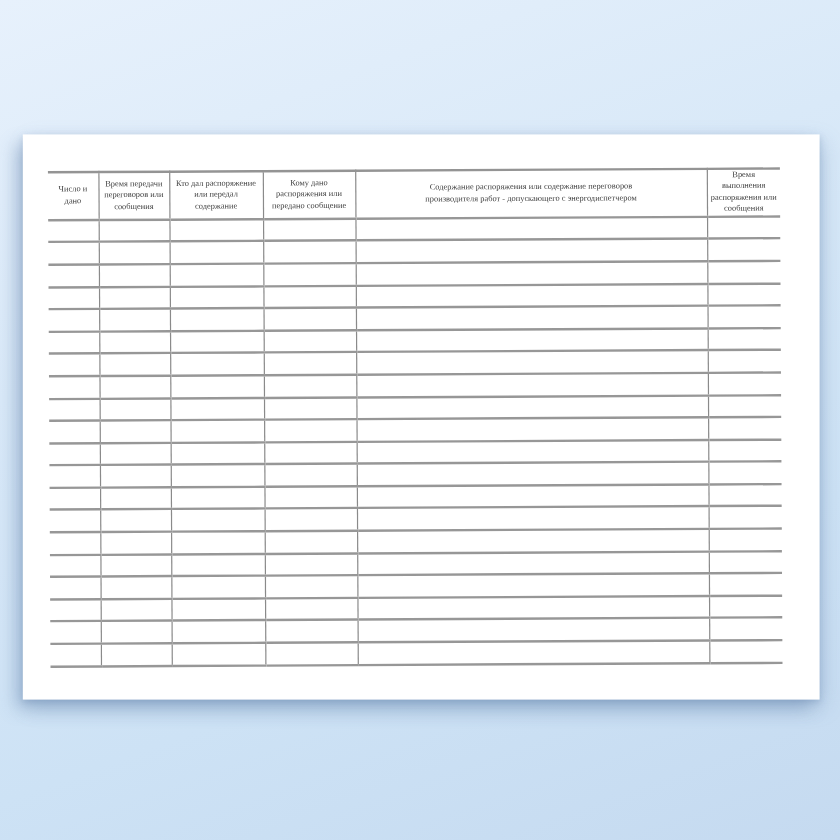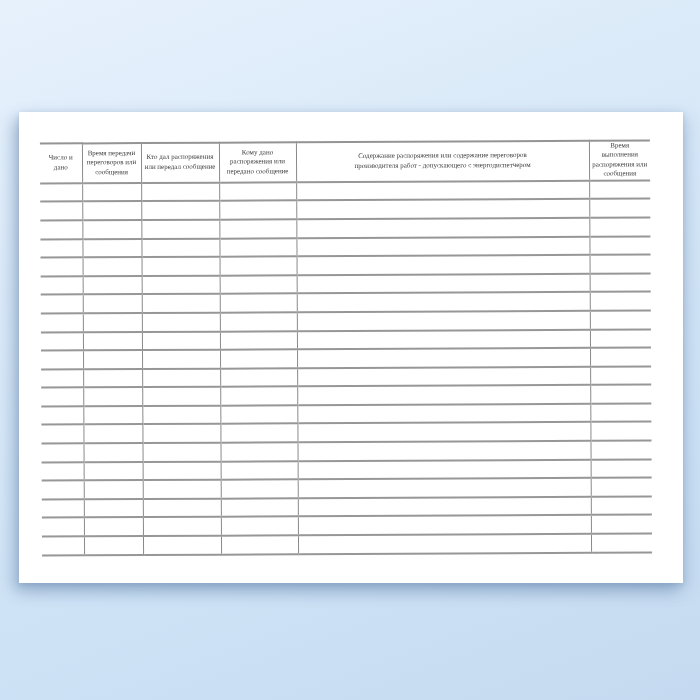--- a/index.html
+++ b/index.html
@@ -86,21 +86,21 @@
           <col style="width:59px">
           <col style="width:78px">
           <col style="width:77px">
           <col style="width:293px">
           <col style="width:61px">
         </colgroup>
         <thead>
           <tr>
             <th>Число и дано</th>
             <th>Время передачи переговоров или сообщения</th>
-            <th>Кто дал распоряжения или передал сообщение</th>
+            <th>Кто дал распоряжение или передал содержание</th>
             <th>Кому дано распоряжения или передано сообщение</th>
             <th class="col-content">Содержание распоряжения или содержание переговоров производителя работ - допускающего с энергодиспетчером</th>
             <th>Время выполнения распоряжения или сообщения</th>
           </tr>
         </thead>
         <tbody id="rows">
             <tr>
               <td></td>
               <td></td>
               <td></td>

